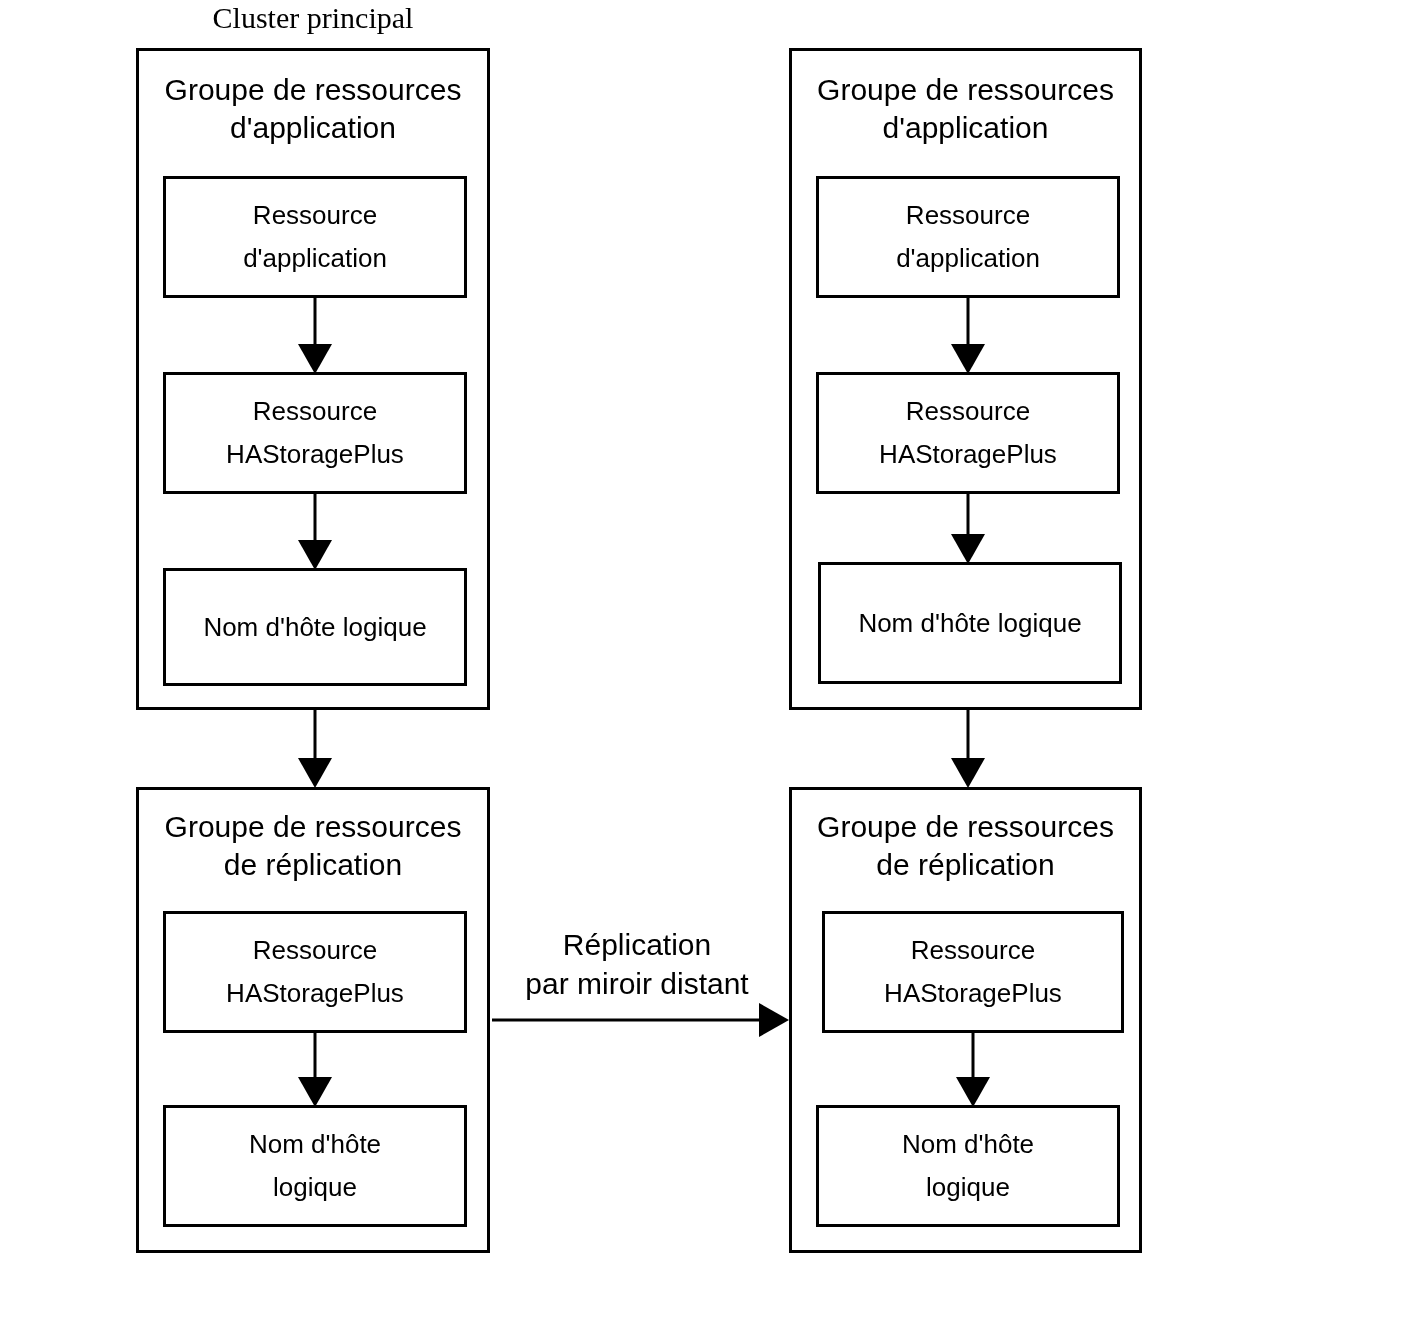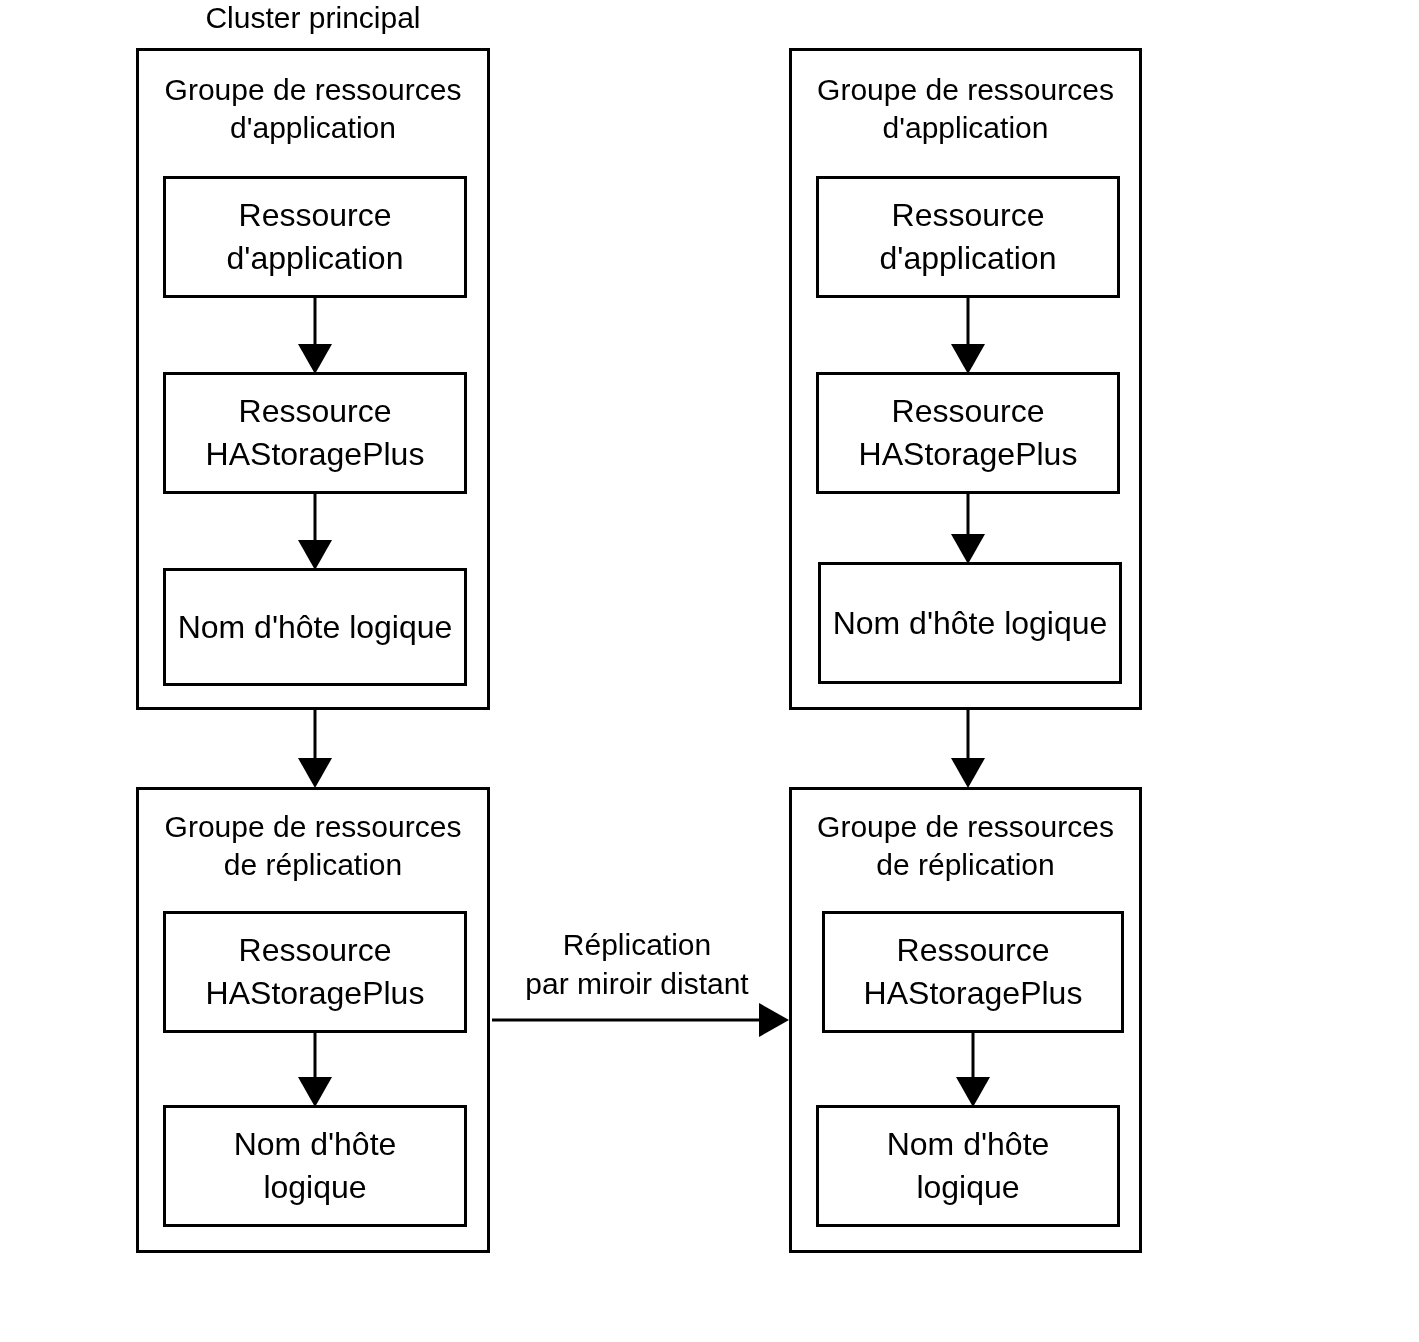--- a/index.html
+++ b/index.html
@@ -18,20 +18,21 @@
     background: #ffffff;
     overflow: hidden;
   }
   .cluster-title {
     position: absolute;
     text-align: center;
     font-size: 30px;
     line-height: 36px;
     color: #000;
     white-space: nowrap;
+    font-family: Liberation Serif, serif;
   }
   .group-box {
     position: absolute;
     border: 3px solid #000000;
     box-sizing: border-box;
     background: #ffffff;
   }
   .group-label {
     position: absolute;
     text-align: center;
@@ -41,21 +42,21 @@
   }
   .node-box {
     position: absolute;
     border: 3px solid #000000;
     box-sizing: border-box;
     background: #ffffff;
     display: flex;
     align-items: center;
     justify-content: center;
     text-align: center;
-    font-size: 32px;
+    font-size: 26px;
     line-height: 43px;
     color: #000;
   }
   .node-box .node-text {
     display: block;
     white-space: pre-line;
   }
   .arrow-v {
     position: absolute;
   }

